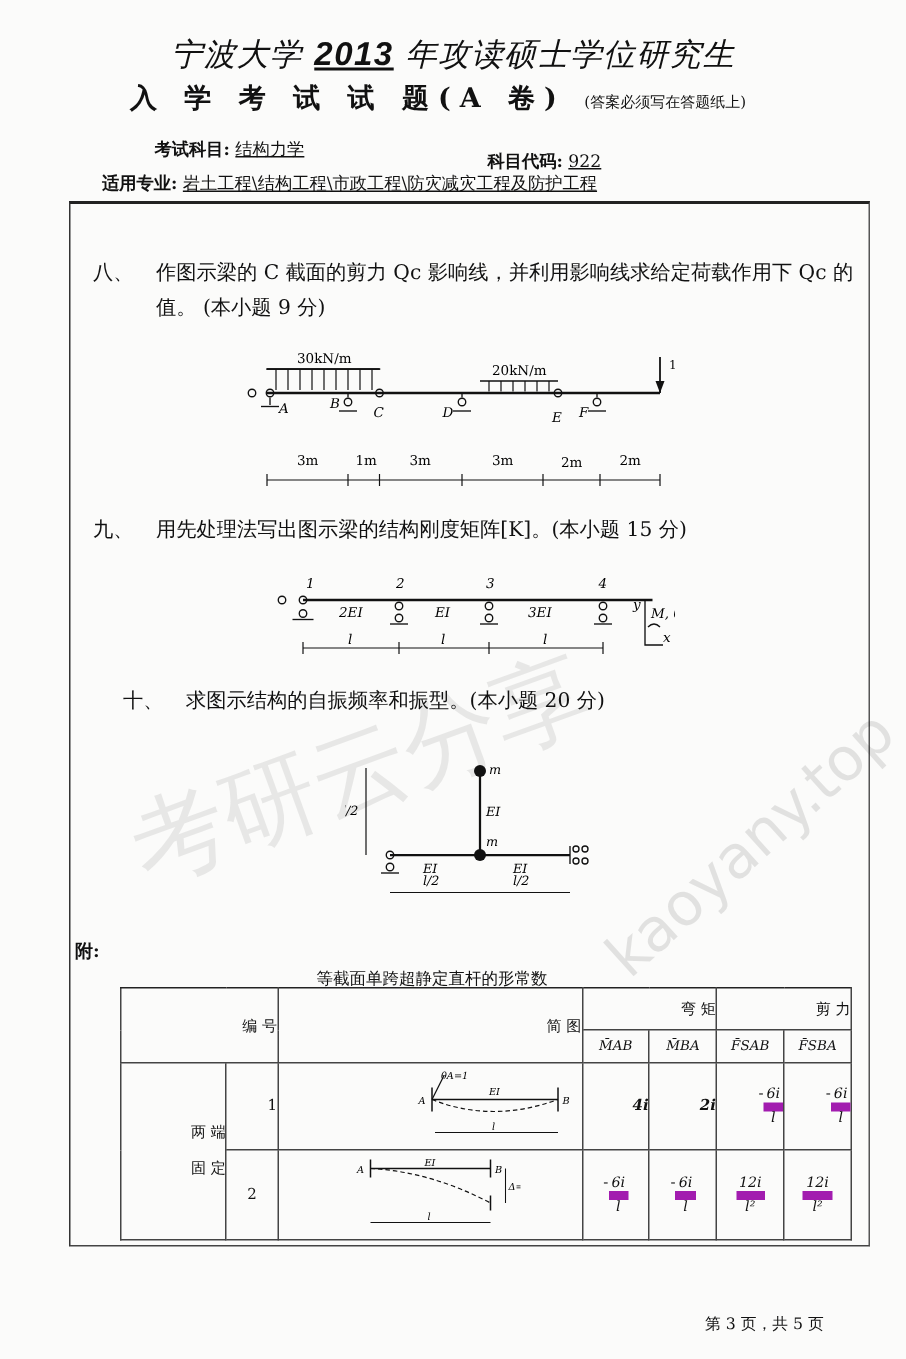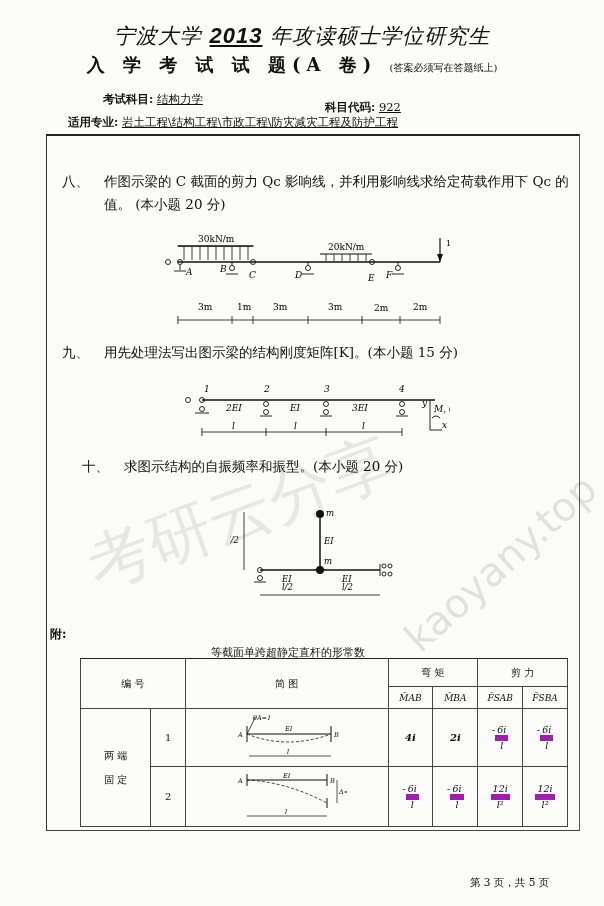--- a/index.html
+++ b/index.html
@@ -15,21 +15,21 @@
   .title2 .note { font-size:10px; font-weight:normal; letter-spacing:0; }
   .meta { font-size:11.5px; }
   .meta b { font-weight:bold; }
   .meta u { text-decoration:underline; }
   .frame { left:46px; top:134px; width:532px; height:694px; border-left:1.5px solid #333; border-right:1.5px solid #555; border-top:2px solid #222; border-bottom:1.5px solid #444; }
   .q { font-size:13.5px; }
   .q .num { display:inline-block; width:42px; }
   .wm { font-family:"DejaVu Sans",sans-serif; color:rgba(0,0,0,0.08); pointer-events:none; }
   table.const { border-collapse:collapse; font-size:10px; }
   table.const td { border:1px solid #444; text-align:center; vertical-align:middle; padding:0; }
-  table.const tr.toprule td { border-top:1.5px solid #222; }
+  table.const tr.toprule td { border-top:1.5px solid #222;text-align:right; }
   .frac { display:inline-flex; flex-direction:column; align-items:center; font-style:italic; font-size:9.5px; line-height:1.1; }
   .frac .n { border-bottom:6px solid #a21caf; padding:0 2px; }
   .footer { font-size:10.5px; }
   svg text { font-family:"DejaVu Serif","Liberation Serif",serif; }
 </style>
 </head>
 <body>
 
 <div class="abs title1">
   <span>宁波大学</span>
@@ -55,21 +55,21 @@
 </div>
 
 <div class="abs frame"></div>
 
 <div class="abs wm" style="left:80px; top:470px; font-size:64px; transform:rotate(-20deg);">考研云分享</div>
 <div class="abs wm" style="left:380px; top:540px; font-size:40px; transform:rotate(-42deg); color:rgba(0,0,0,0.1);">kaoyany.top</div>
 
 <div class="abs q" style="left:62px; top:173px;">
   <span class="num">八、</span><span>作图示梁的 C 截面的剪力 Qc 影响线，并利用影响线求给定荷载作用下 Qc 的</span>
 </div>
-<div class="abs q" style="left:104px; top:196px;">值。 (本小题 20 分)</div>
+<div class="abs q" style="left:104px; top:196px;">值。 (本小题 9 分)</div>
 
 <svg class="abs" style="left:160px; top:232px;" width="290" height="96" viewBox="0 0 290 96">
 
   <line x1="18" y1="30" x2="280" y2="30" stroke="#111" stroke-width="1.6"></line>
   <line x1="280" y1="30" x2="280" y2="6" stroke="#111" stroke-width="1.2"></line>
   <polygon points="277,22 283,22 280,30" fill="#111"></polygon>
 
   <rect x="18" y="14" width="75" height="0.1" stroke="#111"></rect>
   <line x1="18" y1="14" x2="93" y2="14" stroke="#111" stroke-width="1"></line>
   <g stroke="#111" stroke-width="0.8">

